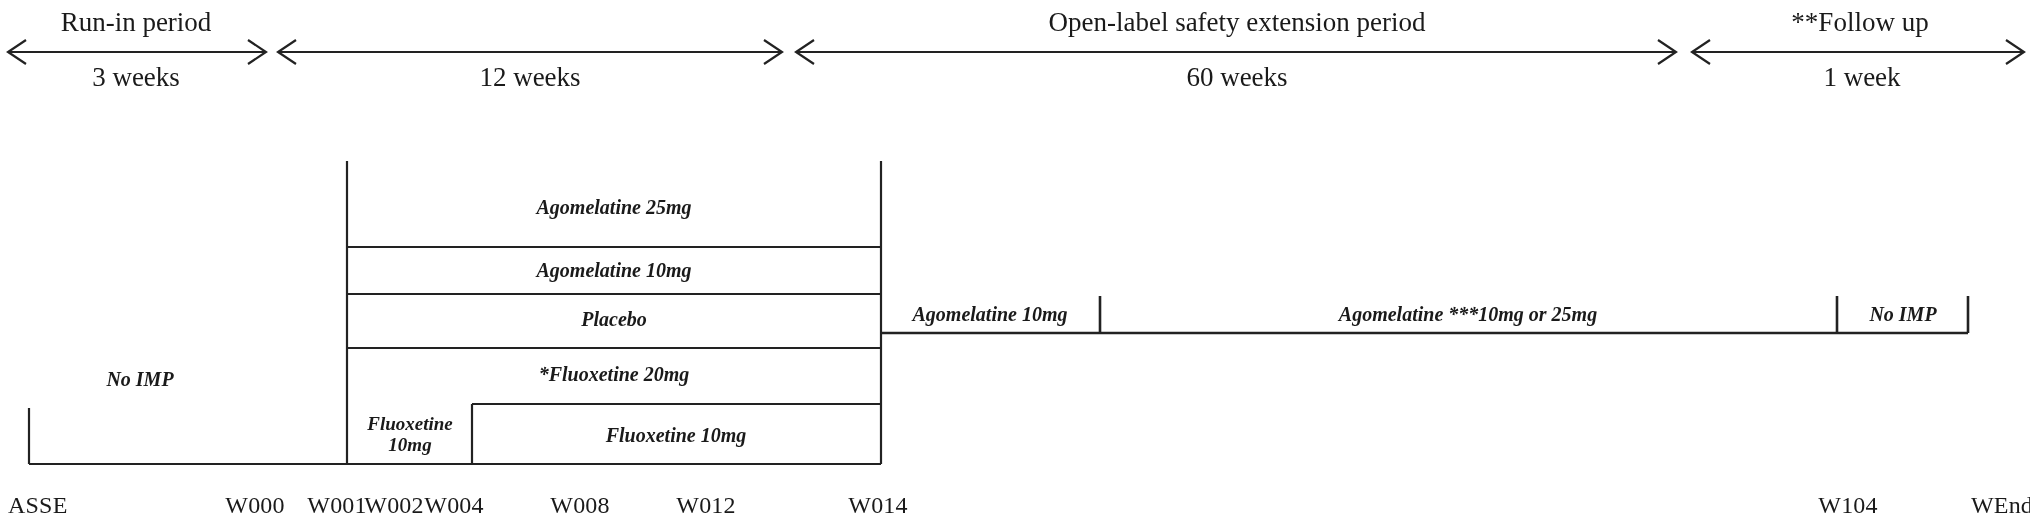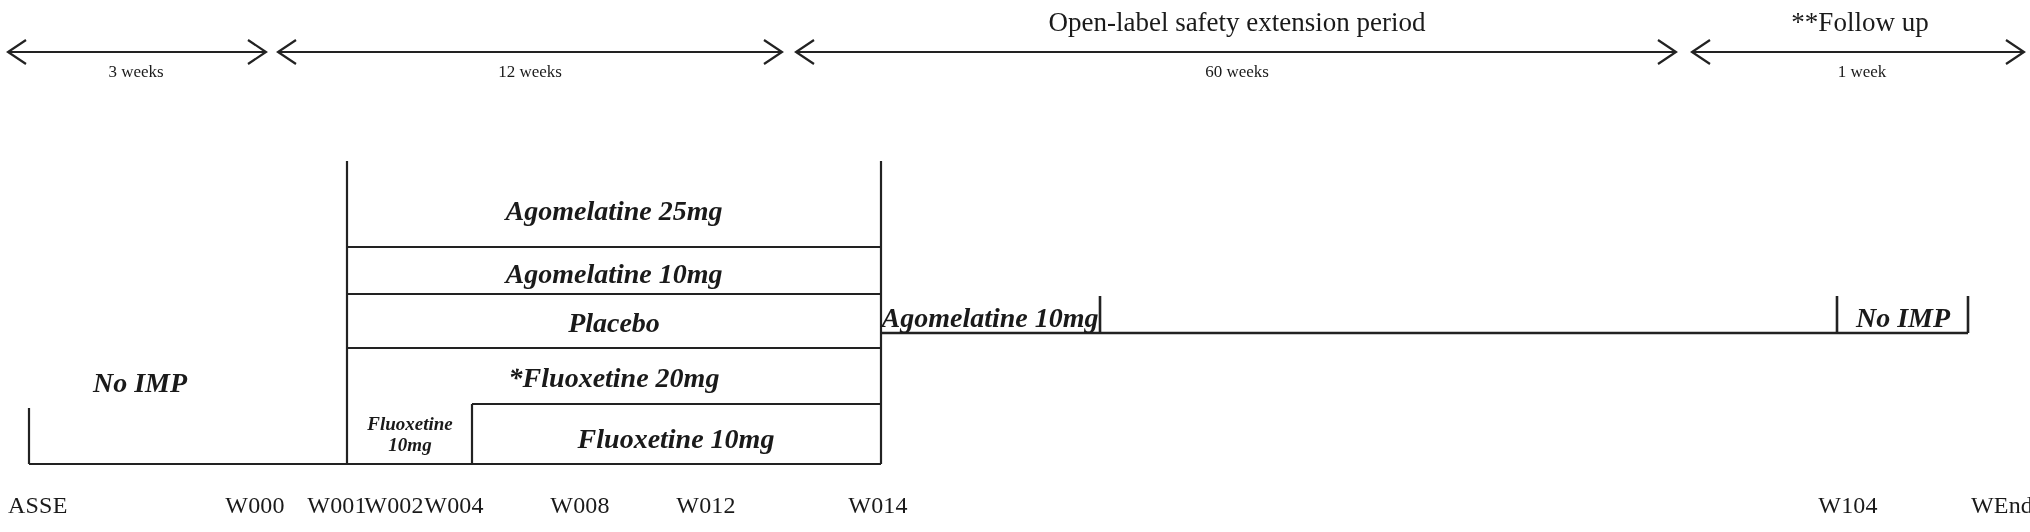--- a/index.html
+++ b/index.html
@@ -30,27 +30,27 @@
     white-space: nowrap;
     line-height: 1.1;
   }
   
   .period-title {
     font-size: 27px;
     text-align: center;
     font-weight: 400;
   }
   .period-dur {
-    font-size: 17px;
+    font-size: 27px;
     text-align: center;
     font-weight: 400;
   }
   
   .arm-label {
-    font-size: 28px;
+    font-size: 20px;
     font-style: italic;
     font-weight: bold;
     text-align: left;
   }
   .arm-label.small {
     font-size: 19px;
   }
   
   .tick-label {
     font-size: 24px;
@@ -121,20 +121,21 @@
         <line x1="881" y1="333" x2="1968" y2="333" stroke-width="2.6"></line>
 
         <line x1="1100" y1="296" x2="1100" y2="333" stroke-width="2.6"></line>
         <line x1="1837" y1="296" x2="1837" y2="333" stroke-width="2.6"></line>
         <line x1="1968" y1="296" x2="1968" y2="333" stroke-width="2.6"></line>
       </g>
 
     </g>
   </svg>
 
+  <div class="lbl period-title centerbox" style="left:136px; top:8px;">Run-in period</div>
   <div class="lbl period-dur centerbox" style="left:136px; top:63px;">3 weeks</div>
 
   <div class="lbl period-dur centerbox" style="left:530px; top:63px;">12 weeks</div>
 
   <div class="lbl period-title centerbox" style="left:1237px; top:8px;">Open-label safety extension period</div>
   <div class="lbl period-dur centerbox" style="left:1237px; top:63px;">60 weeks</div>
 
   <div class="lbl period-title centerbox" style="left:1860px; top:8px;">**Follow up</div>
   <div class="lbl period-dur centerbox" style="left:1862px; top:63px;">1 week</div>
 
@@ -150,20 +151,21 @@
     <div>Fluoxetine</div>
     <div>10mg</div>
   </div>
 
   <div class="lbl arm-label centerbox" style="left:676px; top:424px;">Fluoxetine 10mg</div>
 
   <div class="lbl arm-label centerbox" style="left:140px; top:368px;">No IMP</div>
 
   <div class="lbl arm-label centerbox" style="left:990px; top:303px;">Agomelatine 10mg</div>
 
+  <div class="lbl arm-label centerbox" style="left:1468px; top:303px;">Agomelatine ***10mg or 25mg</div>
 
   <div class="lbl arm-label centerbox" style="left:1903px; top:303px;">No IMP</div>
 
   <div class="lbl tick-label" style="left:8px; top:492px;">ASSE</div>
   <div class="lbl tick-label centerbox" style="left:255px; top:492px;">W000</div>
   <div class="lbl tick-label centerbox" style="left:337px; top:492px;">W001</div>
   <div class="lbl tick-label centerbox" style="left:394px; top:492px;">W002</div>
   <div class="lbl tick-label centerbox" style="left:454px; top:492px;">W004</div>
   <div class="lbl tick-label centerbox" style="left:580px; top:492px;">W008</div>
   <div class="lbl tick-label centerbox" style="left:706px; top:492px;">W012</div>

